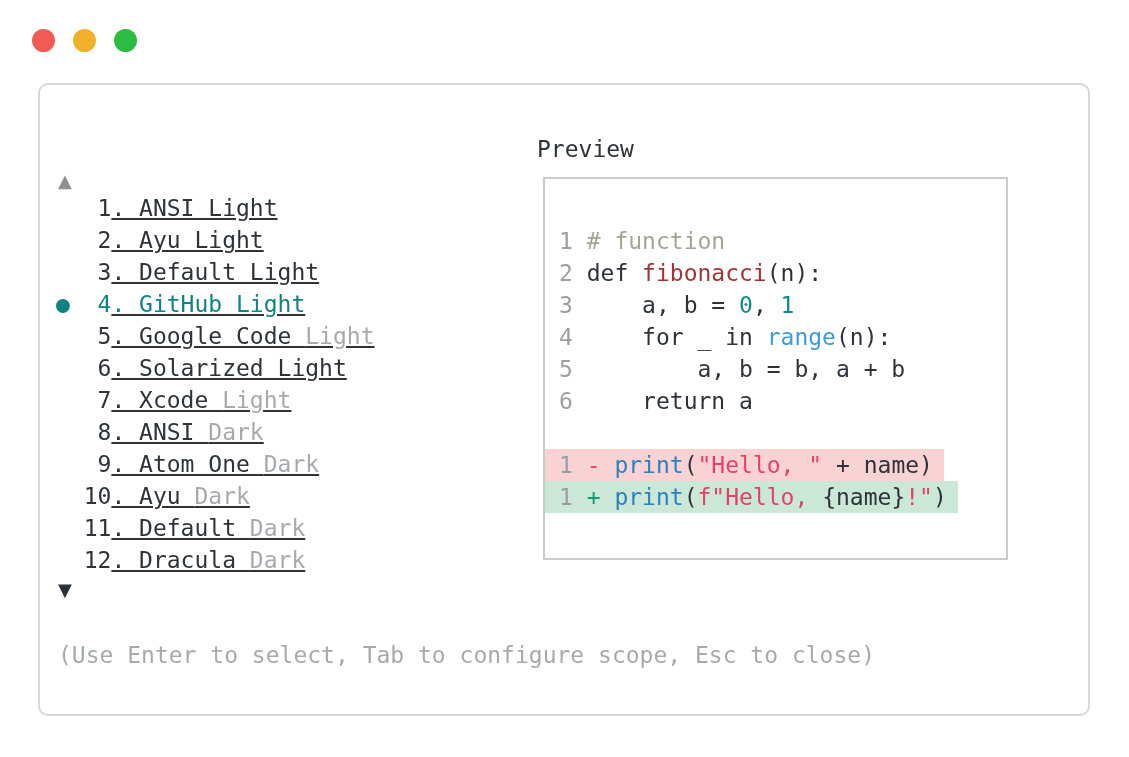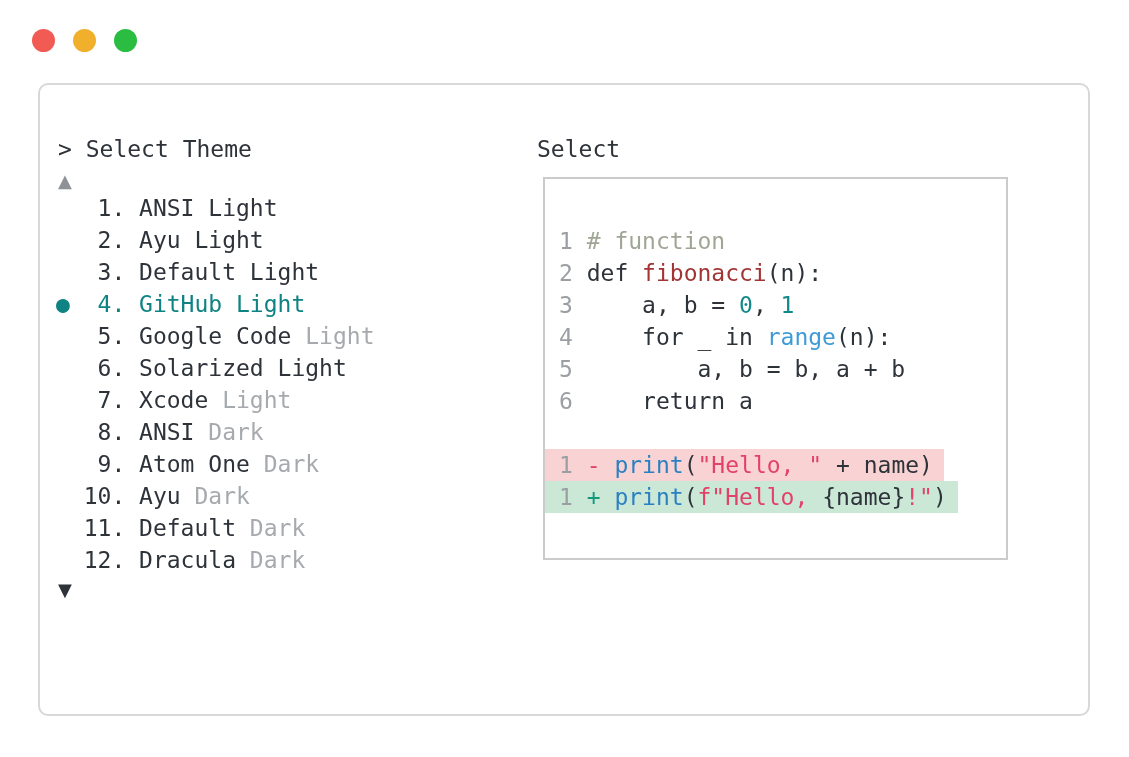--- a/index.html
+++ b/index.html
@@ -37,21 +37,21 @@
     font-size: 18px; line-height: 24px; color: #8e9297;
     font-family: "DejaVu Sans", sans-serif;
   }
   .scroll-down {
     position: absolute; left: 18px; top: 493px;
     font-size: 18px; line-height: 24px; color: var(--text-dark);
     font-family: "DejaVu Sans", sans-serif;
   }
 
   .theme-list { position: absolute; left: 16px; top: 107px; margin: 0; padding: 0; list-style: none; }
-  .theme-row { height: 32px; color: var(--text-dark); cursor: default; }
+  .theme-row { height: 32px; color: var(--text-dark); cursor: default; text-decoration: underline; }
   .theme-row .bullet { display: inline-block; width: 2ch; color: var(--accent); }
   .theme-row .num { display: inline-block; width: 2ch; text-align: right; }
   .theme-row .muted { color: var(--text-muted); }
   .theme-row.selected .num,
   .theme-row.selected .dot,
   .theme-row.selected .main { color: var(--accent); }
 
   .footer { position: absolute; left: 18px; top: 554px; color: var(--text-muted); }
 
   
@@ -75,29 +75,29 @@
 <div class="screen">
 
   <div class="lights">
     <span class="light red"></span>
     <span class="light yellow"></span>
     <span class="light green"></span>
   </div>
 
   <div class="window">
 
-    <div class="prompt-row mono"><span>&gt;</span><span> </span><span>Select Theme</span></div>
 
-    <div class="preview-label mono">Select</div>
+    <div class="preview-label mono">Preview</div>
 
     <div class="scroll-up">▲</div>
 
     <ul class="theme-list mono" id="theme-list"><li class="theme-row"><span class="bullet"> </span><span class="num">1</span><span class="dot">. </span><span class="main">ANSI Light</span></li><li class="theme-row"><span class="bullet"> </span><span class="num">2</span><span class="dot">. </span><span class="main">Ayu Light</span></li><li class="theme-row"><span class="bullet"> </span><span class="num">3</span><span class="dot">. </span><span class="main">Default Light</span></li><li class="theme-row selected"><span class="bullet">●</span><span class="num">4</span><span class="dot">. </span><span class="main">GitHub Light</span></li><li class="theme-row"><span class="bullet"> </span><span class="num">5</span><span class="dot">. </span><span class="main">Google Code </span><span class="muted">Light</span></li><li class="theme-row"><span class="bullet"> </span><span class="num">6</span><span class="dot">. </span><span class="main">Solarized Light</span></li><li class="theme-row"><span class="bullet"> </span><span class="num">7</span><span class="dot">. </span><span class="main">Xcode </span><span class="muted">Light</span></li><li class="theme-row"><span class="bullet"> </span><span class="num">8</span><span class="dot">. </span><span class="main">ANSI </span><span class="muted">Dark</span></li><li class="theme-row"><span class="bullet"> </span><span class="num">9</span><span class="dot">. </span><span class="main">Atom One </span><span class="muted">Dark</span></li><li class="theme-row"><span class="bullet"> </span><span class="num">10</span><span class="dot">. </span><span class="main">Ayu </span><span class="muted">Dark</span></li><li class="theme-row"><span class="bullet"> </span><span class="num">11</span><span class="dot">. </span><span class="main">Default </span><span class="muted">Dark</span></li><li class="theme-row"><span class="bullet"> </span><span class="num">12</span><span class="dot">. </span><span class="main">Dracula </span><span class="muted">Dark</span></li></ul>
 
     <div class="scroll-down">▼</div>
 
+    <div class="footer mono">(Use Enter to select, Tab to configure scope, Esc to close)</div>
 
     <div class="preview-box">
       <div class="code mono" id="code"><div class="code-line"><span class="gutter" style="color: rgb(155, 159, 164);">1</span><span> </span><span class="seg" style="color: rgb(160, 166, 149);"># function</span></div><div class="code-line"><span class="gutter" style="color: rgb(155, 159, 164);">2</span><span> </span><span class="seg" style="color: rgb(46, 51, 58);">def </span><span class="seg" style="color: rgb(162, 52, 52);">fibonacci</span><span class="seg" style="color: rgb(46, 51, 58);">(n):</span></div><div class="code-line"><span class="gutter" style="color: rgb(155, 159, 164);">3</span><span> </span><span class="seg" style="color: rgb(46, 51, 58);">    a, b = </span><span class="seg" style="color: rgb(17, 137, 139);">0</span><span class="seg" style="color: rgb(46, 51, 58);">, </span><span class="seg" style="color: rgb(17, 137, 139);">1</span></div><div class="code-line"><span class="gutter" style="color: rgb(155, 159, 164);">4</span><span> </span><span class="seg" style="color: rgb(46, 51, 58);">    for _ in </span><span class="seg" style="color: rgb(63, 155, 216);">range</span><span class="seg" style="color: rgb(46, 51, 58);">(n):</span></div><div class="code-line"><span class="gutter" style="color: rgb(155, 159, 164);">5</span><span> </span><span class="seg" style="color: rgb(46, 51, 58);">        a, b = b, a + b</span></div><div class="code-line"><span class="gutter" style="color: rgb(155, 159, 164);">6</span><span> </span><span class="seg" style="color: rgb(46, 51, 58);">    return a</span></div><div class="code-line"></div><div class="code-line diff"><span class="bgwrap" style="background: rgb(249, 211, 211);"><span class="gutter" style="color: rgb(155, 159, 164);">1</span><span> </span><span class="seg" style="color: rgb(226, 66, 106);">- </span><span class="seg" style="color: rgb(43, 128, 194);">print</span><span class="seg" style="color: rgb(46, 51, 58);">(</span><span class="seg" style="color: rgb(226, 66, 106);">"Hello, "</span><span class="seg" style="color: rgb(46, 51, 58);"> + name</span><span class="seg" style="color: rgb(46, 51, 58);">)</span></span></div><div class="code-line diff"><span class="bgwrap" style="background: rgb(203, 232, 215);"><span class="gutter" style="color: rgb(155, 159, 164);">1</span><span> </span><span class="seg" style="color: rgb(21, 153, 125);">+ </span><span class="seg" style="color: rgb(43, 128, 194);">print</span><span class="seg" style="color: rgb(46, 51, 58);">(</span><span class="seg" style="color: rgb(226, 66, 106);">f"Hello, </span><span class="seg" style="color: rgb(46, 51, 58);">{name}</span><span class="seg" style="color: rgb(226, 66, 106);">!"</span><span class="seg" style="color: rgb(46, 51, 58);">)</span></span></div></div>
     </div>
 
   </div>
 </div>
 
 </body></html>

